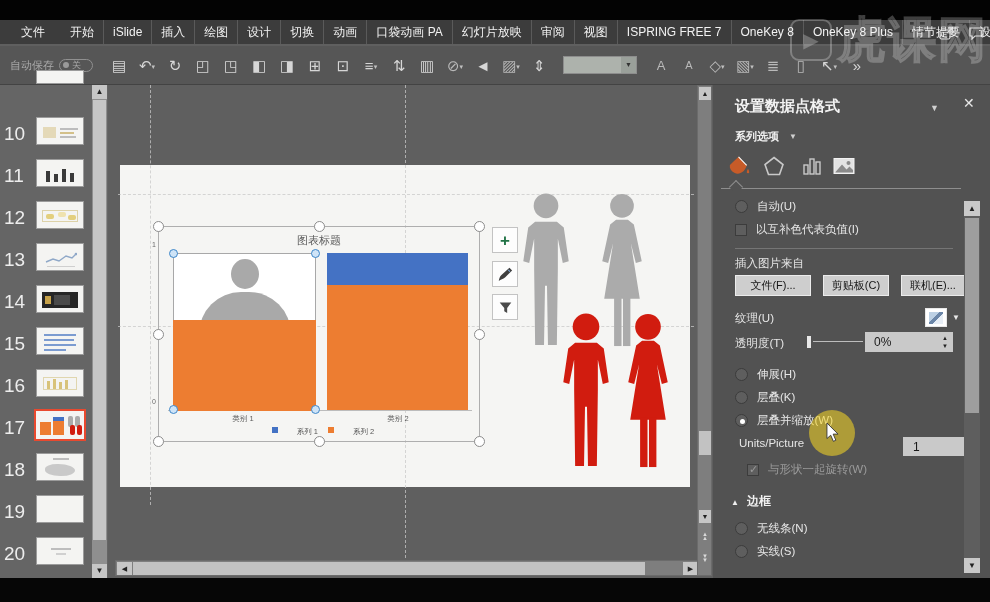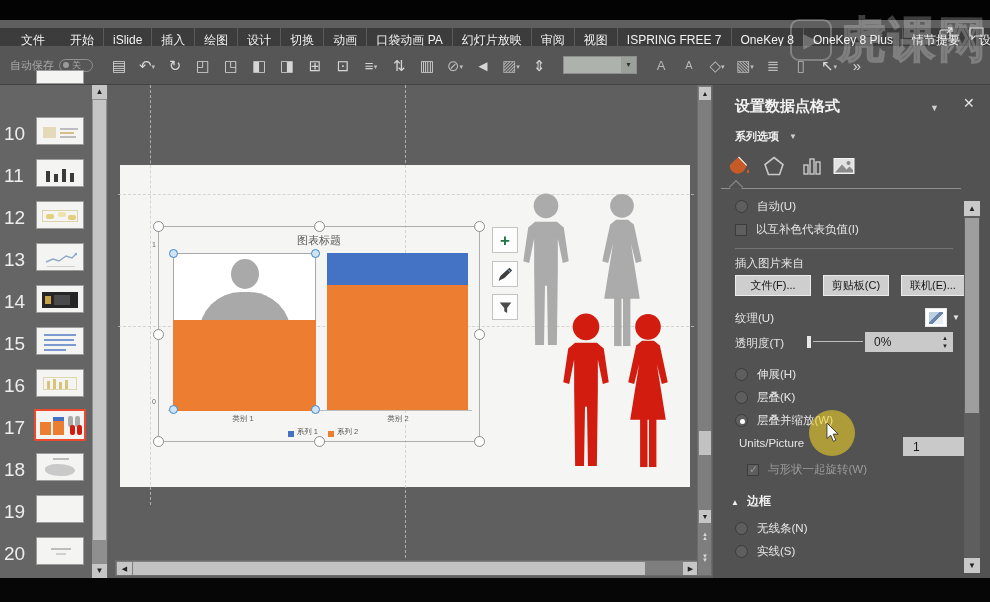--- a/index.html
+++ b/index.html
@@ -3,21 +3,21 @@
 <meta charset="utf-8">
 <style>
   * { margin:0; padding:0; box-sizing:border-box; }
   html,body { width:990px; height:602px; overflow:hidden; background:#000;
     font-family:"Liberation Sans","DejaVu Sans",sans-serif; }
   .abs { position:absolute; }
   #app { position:relative; width:990px; height:602px; background:#5f5f5f; }
 
   
   #titlebar { left:0; top:0; width:990px; height:20px; background:#030303; }
-  #menubar { left:0; top:28px; width:990px; height:24px; background:#3c3c3c; display:flex; align-items:stretch; }
+  #menubar { left:0; top:20px; width:990px; height:24px; background:#3c3c3c; display:flex; align-items:stretch; }
   .m-item { color:#f2f2f2; font-size:12px; display:flex; align-items:center; padding:0 9px;
     border-right:1px solid #5a5a5a; white-space:nowrap; cursor:default; }
   .m-item.first { margin-left:12px; border-right:none; padding-right:16px; }
   #menu-right { position:absolute; right:6px; top:20px; height:26px; display:flex; align-items:center; gap:14px; }
   .mr-ic { color:#d8d8d8; font-size:12px; display:flex; align-items:center; gap:4px; }
 
   #qat { left:0; top:46px; width:990px; height:39px; background:#565656; display:flex; align-items:center;
     padding-left:10px; gap:4px; border-bottom:1px solid #434343; }
   .autosave { display:flex; align-items:center; gap:5px; color:#a9a9a9; font-size:11px; margin-right:10px; }
   .as-pill { width:34px; height:13px; border:1px solid #909090; border-radius:7px; display:flex;
@@ -63,21 +63,21 @@
   #person-head { position:absolute; left:50%; top:5px; width:28px; height:30px; margin-left:-14px; border-radius:50%; background:#a9a9a9; }
   #person-body { position:absolute; left:50%; top:38px; width:92px; height:80px; margin-left:-46px;
     border-radius:42px 42px 0 0; background:#a9a9a9; }
   #bar1-orange { position:absolute; left:-1px; top:66px; width:143px; height:91px; background:#ed7d31; z-index:3; }
   #bar2 { left:219px; top:168px; width:141px; height:157px; }
   #bar2-blue { position:absolute; left:0; top:0; width:100%; height:32px; background:#4472c4; }
   #bar2-orange { position:absolute; left:0; top:32px; width:100%; height:125px; background:#ed7d31; }
   #xaxis { left:60px; top:325px; width:304px; height:1px; background:#bcbcbc; }
   .cat { position:absolute; top:329px; width:100px; text-align:center; color:#5d5d5d; font-size:7.5px; }
   #legend { left:140px; top:342px; width:150px; display:flex; justify-content:center; gap:10px; }
-  .lg { display:flex; align-items:flex-end; gap:3px; color:#555; font-size:7.5px; }
+  .lg { display:flex; align-items:flex-start; gap:19px; color:#555; font-size:7.5px; }
   .lg-sq { width:6px; height:6px; }
 
   .floatbtn { position:absolute; left:384px; width:26px; height:26px; background:#fdfdfd; border:1px solid #c3c3c3;
     display:flex; align-items:center; justify-content:center; }
   #fb-plus { color:#217346; font-size:17px; font-weight:bold; line-height:1; }
 
   .fig { position:absolute; }
 
   
   #hscroll { left:7px; top:475px; width:585px; height:16px; background:#7e7e7e; border:1px solid #6b6b6b; }

